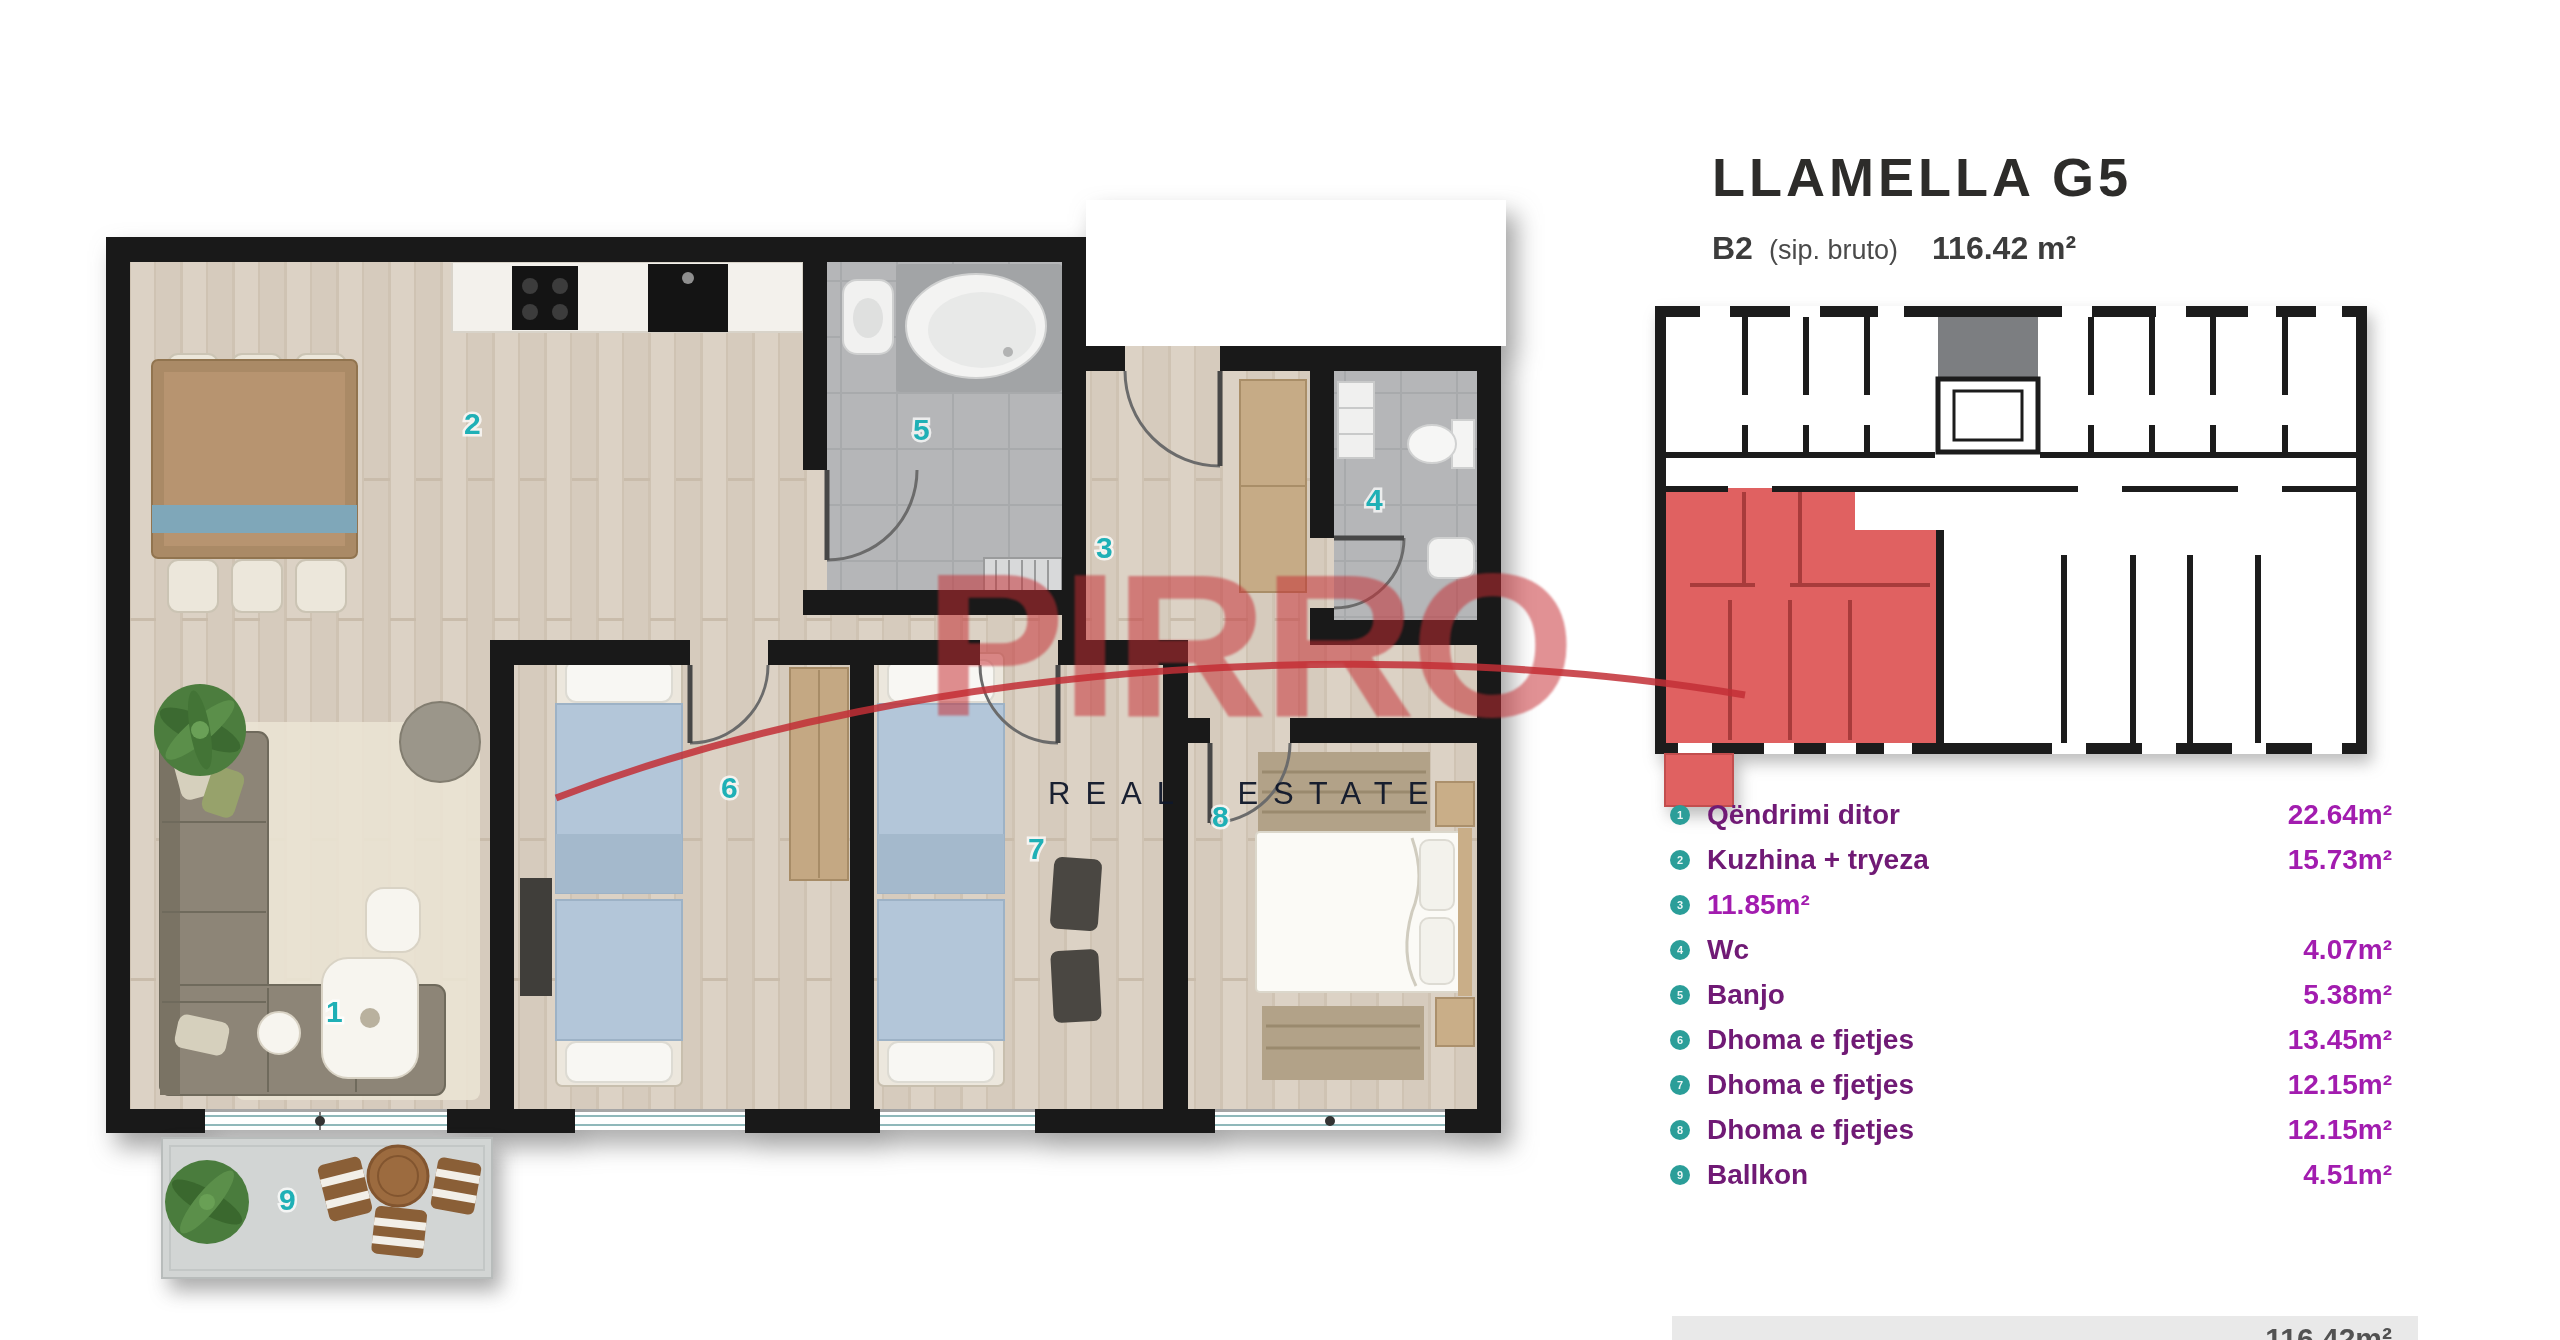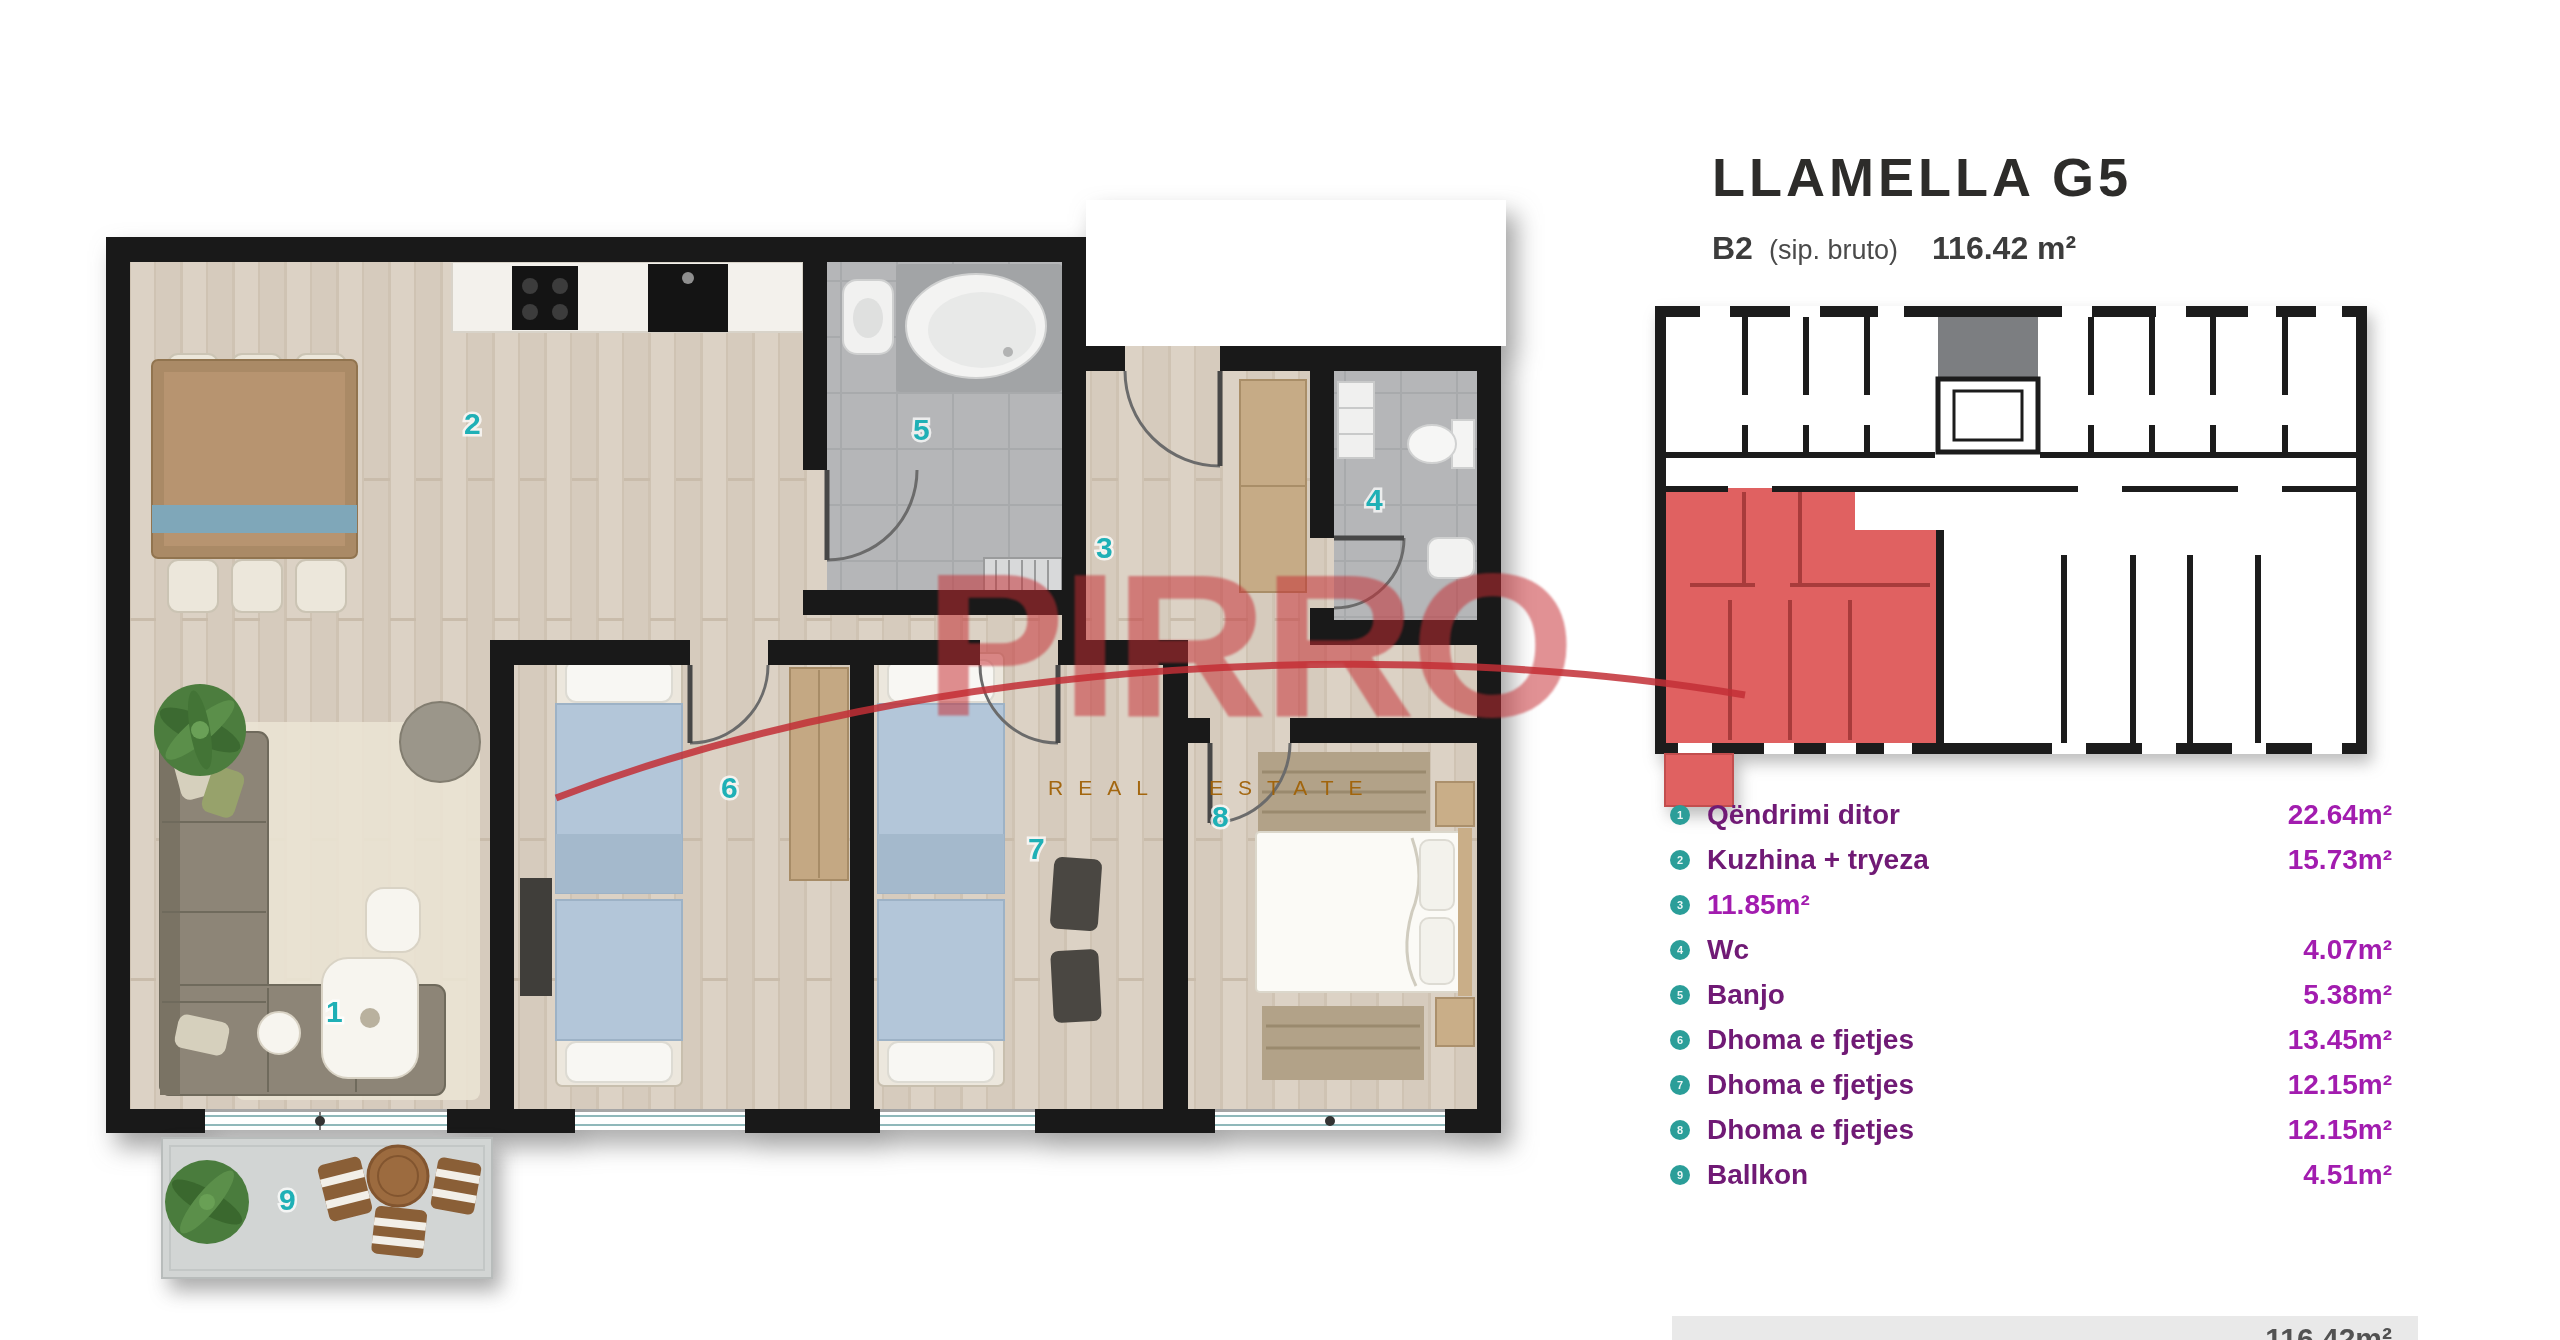--- a/index.html
+++ b/index.html
@@ -7,22 +7,22 @@
           font-family:"Liberation Sans",sans-serif;}
   svg{position:absolute;left:0;top:0;}
   .g-plan{filter:drop-shadow(10px 14px 12px rgba(70,70,70,.50));}
   .g-balcony{filter:drop-shadow(8px 12px 10px rgba(70,70,70,.45));}
   .g-keyplan{filter:drop-shadow(5px 9px 8px rgba(90,90,90,.40));}
   .room-num{font-family:"Liberation Sans",sans-serif;font-size:30px;font-weight:bold;
             fill:#1fb0b6;paint-order:stroke;stroke:#ffffff;stroke-width:5px;stroke-opacity:.75;}
   .wm-brand{position:absolute;left:924px;top:540px;font-size:212px;font-weight:bold;
             letter-spacing:-5px;color:rgba(198,44,50,.52);filter:blur(1.2px);
             transform:scaleY(.96);line-height:1;z-index:6;}
-  .wm-tagline{position:absolute;left:1048px;top:776px;font-size:21px;letter-spacing:15px;
-            word-spacing:26px;color:#a16207;opacity:.95;z-index:6;}
+  .wm-tagline{position:absolute;left:1048px;top:776px;font-size:31px;letter-spacing:15px;
+            word-spacing:26px;color:#0f172a;opacity:.95;z-index:6;}
   .hdr{position:absolute;left:1712px;top:150px;z-index:4;color:#2d2c2a;}
   .hdr-title{font-size:54px;font-weight:bold;letter-spacing:4px;line-height:1;}
   .hdr-sub{margin-top:26px;font-size:29px;color:#3c3c3c;}
   .hdr-sub .b{font-weight:bold;font-size:32px;text-align:right;}
   .hdr-sub .p{font-size:27px;margin:0 26px 0 8px;color:#4a4a4a;}
   .room-list{position:absolute;left:1670px;top:792px;width:722px;z-index:4;}
   .room-row{display:flex;align-items:center;height:45px;}
   .bullet{width:20px;height:20px;border-radius:50%;background:#2b9e99;color:#eaf6f5;
           font-size:11px;font-weight:bold;display:flex;align-items:center;justify-content:center;
           margin-right:17px;flex:0 0 auto;}

